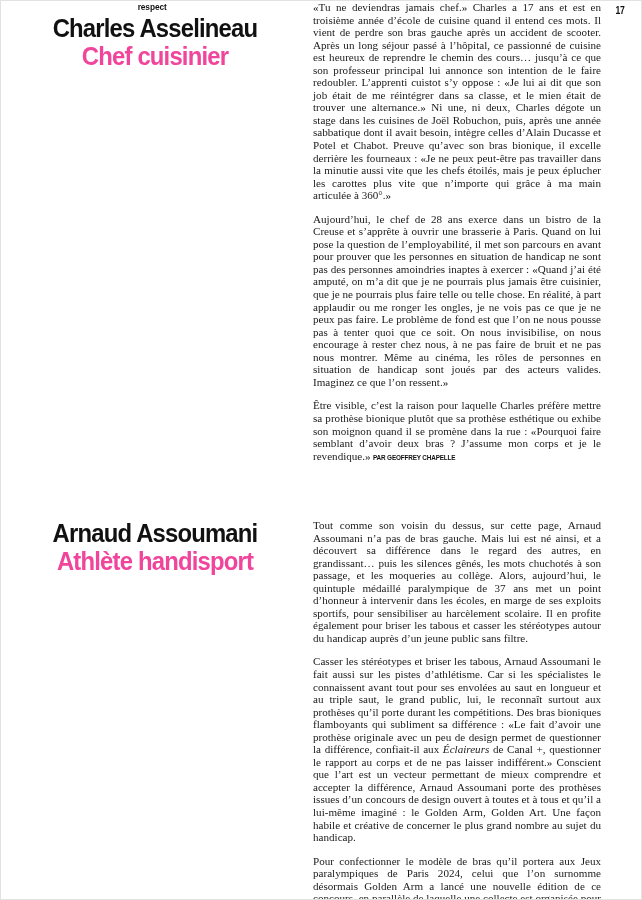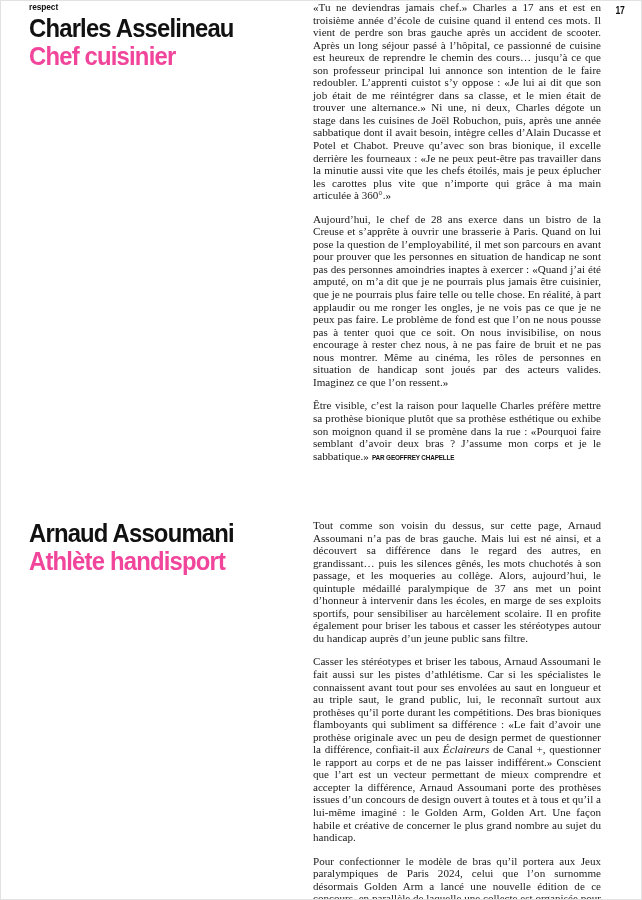--- a/index.html
+++ b/index.html
@@ -39,20 +39,21 @@
     right: 0;
   }
   .article-1 { top: 0px; }
   .article-2 { top: 518px; }
 
   .headline-col {
     position: absolute;
     left: 28px;
     top: 0;
     width: 280px;
+    text-align: center;
   }
   .kicker {
     font-family: "Liberation Sans", sans-serif;
     font-weight: bold;
     font-size: 9.5px;
     color: #111111;
     letter-spacing: -0.1px;
     transform: scaleX(0.88);
     transform-origin: left center;
     margin: 0 0 1px 0;
@@ -126,21 +127,21 @@
 
     <div class="headline-col">
       <div class="kicker">respect</div>
       <h1 class="headline">Charles Asselineau</h1>
       <h2 class="subhead" id="role1" style="color: rgb(240, 69, 155);">Chef cuisinier</h2>
     </div>
 
     <div class="text-col">
       <p>«Tu ne deviendras jamais chef.» Charles a 17 ans et est en troisième année d’école de cuisine quand il entend ces mots. Il vient de perdre son bras gauche après un accident de scooter. Après un long séjour passé à l’hôpital, ce passionné de cuisine est heureux de reprendre le chemin des cours… jusqu’à ce que son professeur principal lui annonce son intention de le faire redoubler. L’apprenti cuistot s’y oppose : «Je lui ai dit que son job était de me réintégrer dans sa classe, et le mien était de trouver une alternance.» Ni une, ni deux, Charles dégote un stage dans les cuisines de Joël Robuchon, puis, après une année sabbatique dont il avait besoin, intègre celles d’Alain Ducasse et Potel et Chabot. Preuve qu’avec son bras bionique, il excelle derrière les fourneaux : «Je ne peux peut-être pas travailler dans la minutie aussi vite que les chefs étoilés, mais je peux éplucher les carottes plus vite que n’importe qui grâce à ma main articulée à 360°.»</p>
       <p>Aujourd’hui, le chef de 28 ans exerce dans un bistro de la Creuse et s’apprête à ouvrir une brasserie à Paris. Quand on lui pose la question de l’employabilité, il met son parcours en avant pour prouver que les personnes en situation de handicap ne sont pas des personnes amoindries inaptes à exercer : «Quand j’ai été amputé, on m’a dit que je ne pourrais plus jamais être cuisinier, que je ne pourrais plus faire telle ou telle chose. En réalité, à part applaudir ou me ronger les ongles, je ne vois pas ce que je ne peux pas faire. Le problème de fond est que l’on ne nous pousse pas à tenter quoi que ce soit. On nous invisibilise, on nous encourage à rester chez nous, à ne pas faire de bruit et ne pas nous montrer. Même au cinéma, les rôles de personnes en situation de handicap sont joués par des acteurs valides. Imaginez ce que l’on ressent.»</p>
-      <p><span>Être visible, c’est la raison pour laquelle Charles préfère mettre sa prothèse bionique plutôt que sa prothèse esthétique ou exhibe son moignon quand il se promène dans la rue : «Pourquoi faire semblant d’avoir deux bras ? J’assume mon corps et je le sabbatique.» </span><span class="byline">PAR GEOFFREY CHAPELLE</span></p>
+      <p><span>Être visible, c’est la raison pour laquelle Charles préfère mettre sa prothèse bionique plutôt que sa prothèse esthétique ou exhibe son moignon quand il se promène dans la rue : «Pourquoi faire semblant d’avoir deux bras ? J’assume mon corps et je le revendique.» </span><span class="byline">PAR GEOFFREY CHAPELLE</span></p>
     </div>
 
   </div>
 
   <div class="article article-2">
 
     <div class="headline-col">
       <h1 class="headline">Arnaud Assoumani</h1>
       <h2 class="subhead" id="role2" style="color: rgb(240, 69, 155);">Athlète handisport</h2>
     </div>

